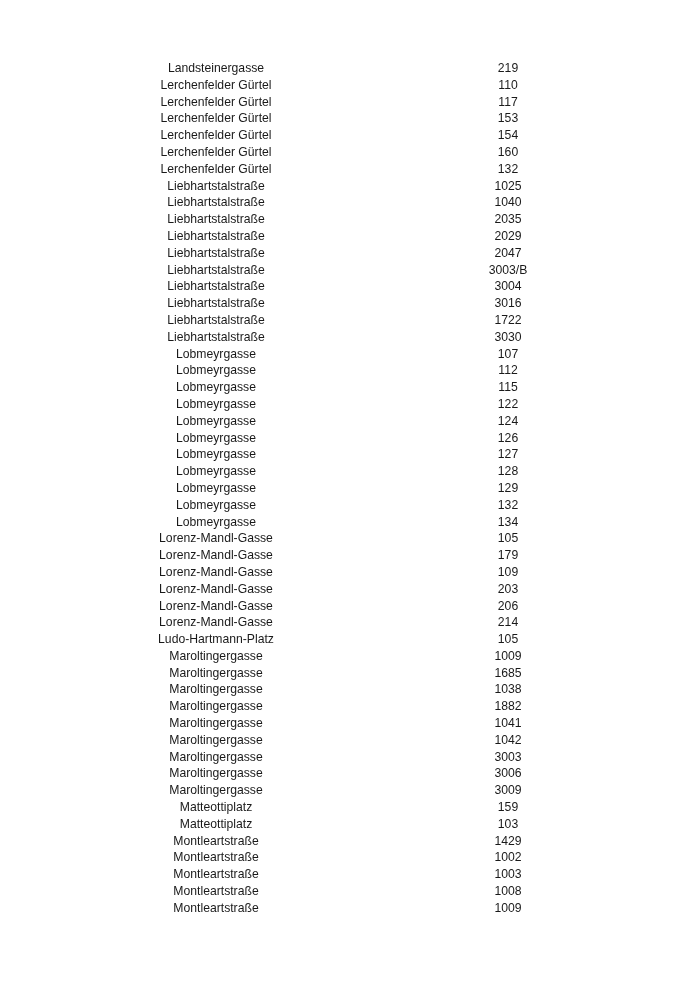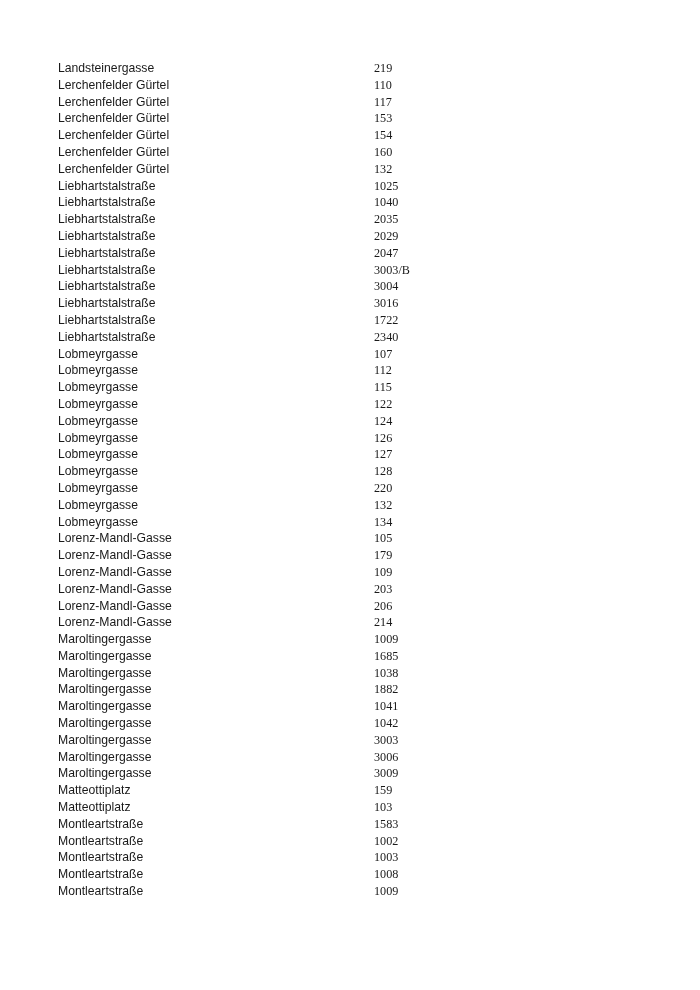--- a/index.html
+++ b/index.html
@@ -20,34 +20,34 @@
     height: 990px;
     box-sizing: border-box;
     padding: 60px 58px 0 58px;
   }
   .listing {
     width: 100%;
     border-collapse: collapse;
   }
   .listing tr {
     height: 16.8px;
+    text-align: center;
   }
   .listing td {
     padding: 0;
     font-size: 12.2px;
     line-height: 16.8px;
     vertical-align: top;
     white-space: nowrap;
   }
   .col-street {
     width: 316px;
   }
   .col-number {
     width: auto;
-    font-family: Liberation Serif, serif;
   }
 </style>
 </head>
 <body>
 
 <div class="page">
   <table class="listing">
     <tbody>
         <tr>
           <td class="col-street">Landsteinergasse</td>
@@ -108,21 +108,21 @@
         <tr>
           <td class="col-street">Liebhartstalstraße</td>
           <td class="col-number">3016</td>
         </tr>
         <tr>
           <td class="col-street">Liebhartstalstraße</td>
           <td class="col-number">1722</td>
         </tr>
         <tr>
           <td class="col-street">Liebhartstalstraße</td>
-          <td class="col-number">2340</td>
+          <td class="col-number">3030</td>
         </tr>
         <tr>
           <td class="col-street">Lobmeyrgasse</td>
           <td class="col-number">107</td>
         </tr>
         <tr>
           <td class="col-street">Lobmeyrgasse</td>
           <td class="col-number">112</td>
         </tr>
         <tr>
@@ -144,21 +144,21 @@
         <tr>
           <td class="col-street">Lobmeyrgasse</td>
           <td class="col-number">127</td>
         </tr>
         <tr>
           <td class="col-street">Lobmeyrgasse</td>
           <td class="col-number">128</td>
         </tr>
         <tr>
           <td class="col-street">Lobmeyrgasse</td>
-          <td class="col-number">220</td>
+          <td class="col-number">129</td>
         </tr>
         <tr>
           <td class="col-street">Lobmeyrgasse</td>
           <td class="col-number">132</td>
         </tr>
         <tr>
           <td class="col-street">Lobmeyrgasse</td>
           <td class="col-number">134</td>
         </tr>
         <tr>
@@ -177,20 +177,24 @@
           <td class="col-street">Lorenz-Mandl-Gasse</td>
           <td class="col-number">203</td>
         </tr>
         <tr>
           <td class="col-street">Lorenz-Mandl-Gasse</td>
           <td class="col-number">206</td>
         </tr>
         <tr>
           <td class="col-street">Lorenz-Mandl-Gasse</td>
           <td class="col-number">214</td>
+        </tr>
+        <tr>
+          <td class="col-street">Ludo-Hartmann-Platz</td>
+          <td class="col-number">105</td>
         </tr>
         <tr>
           <td class="col-street">Maroltingergasse</td>
           <td class="col-number">1009</td>
         </tr>
         <tr>
           <td class="col-street">Maroltingergasse</td>
           <td class="col-number">1685</td>
         </tr>
         <tr>
@@ -224,21 +228,21 @@
         <tr>
           <td class="col-street">Matteottiplatz</td>
           <td class="col-number">159</td>
         </tr>
         <tr>
           <td class="col-street">Matteottiplatz</td>
           <td class="col-number">103</td>
         </tr>
         <tr>
           <td class="col-street">Montleartstraße</td>
-          <td class="col-number">1583</td>
+          <td class="col-number">1429</td>
         </tr>
         <tr>
           <td class="col-street">Montleartstraße</td>
           <td class="col-number">1002</td>
         </tr>
         <tr>
           <td class="col-street">Montleartstraße</td>
           <td class="col-number">1003</td>
         </tr>
         <tr>

